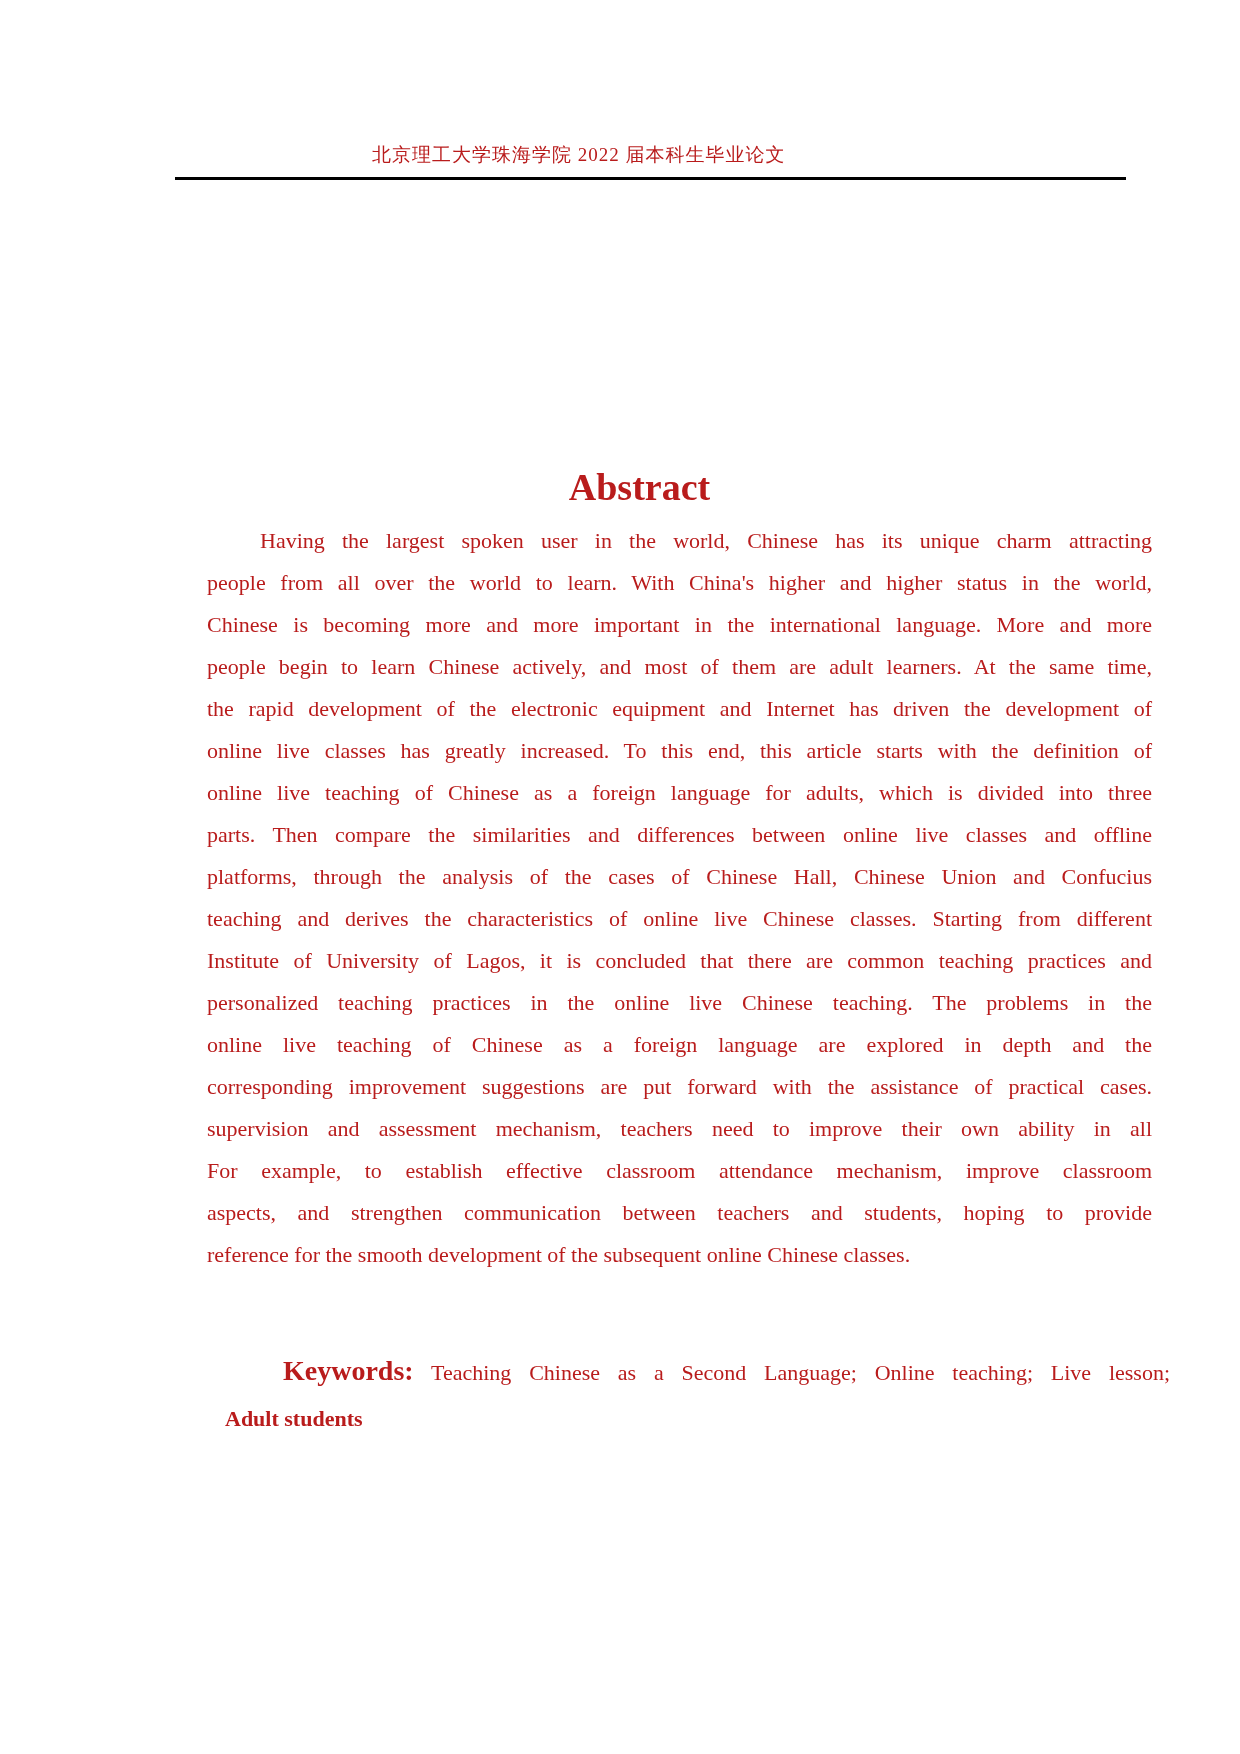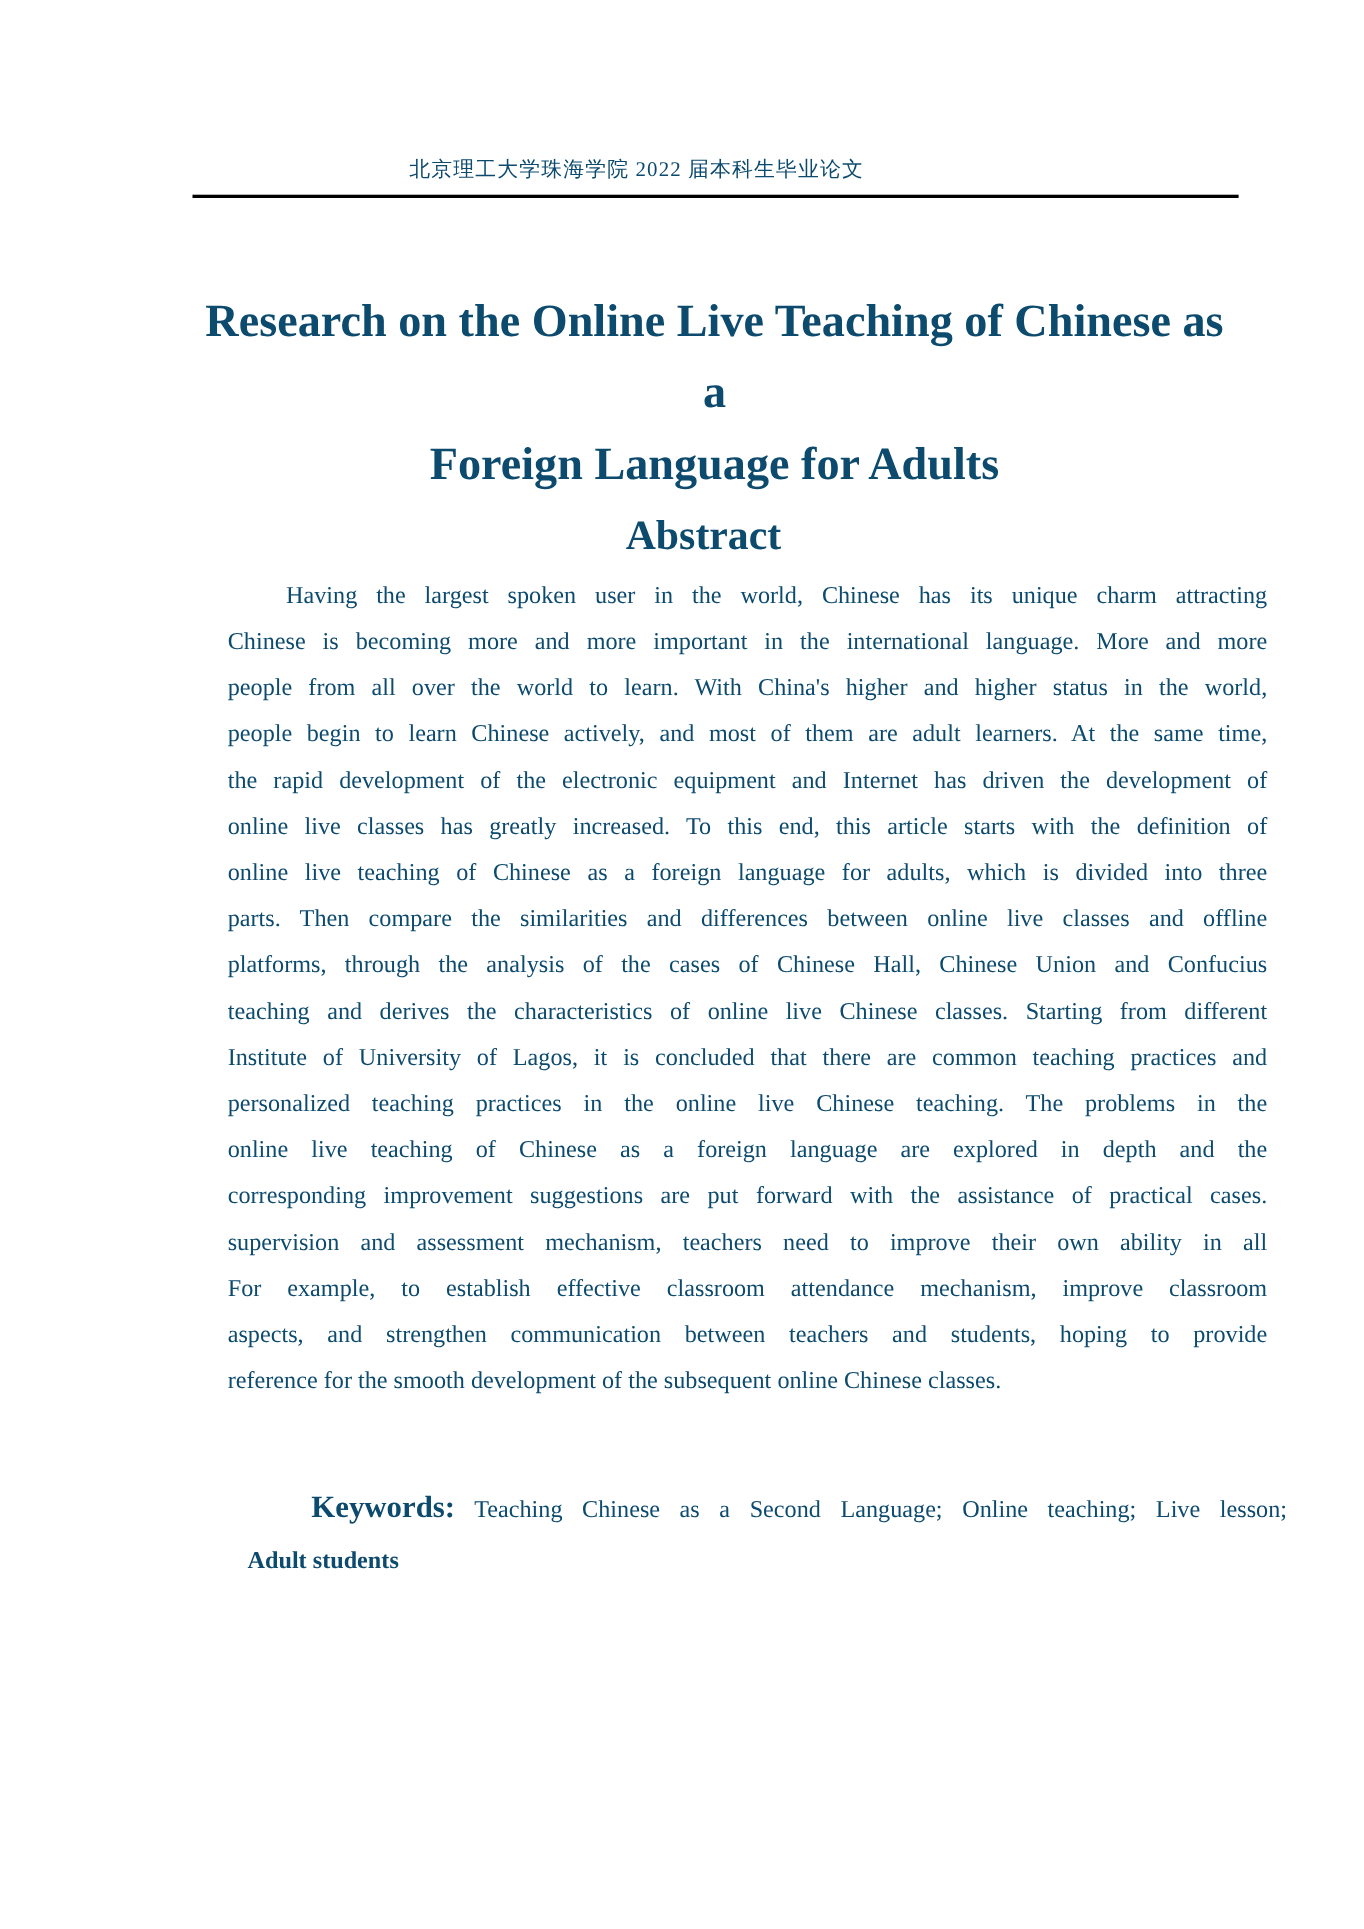--- a/index.html
+++ b/index.html
@@ -6,21 +6,21 @@
     margin: 0;
     padding: 0;
     background: #777;
   }
   .page {
     position: relative;
     width: 1240px;
     height: 1754px;
     margin: 0 auto;
     background: #ffffff;
-    color: #0c4a6e;
+    color: #b91c1c;
     font-family: "Liberation Serif", "DejaVu Serif", serif;
     overflow: hidden;
   }
   
   .header-text {
     position: absolute;
     top: 143px;
     left: 372px;
     font-size: 19px;
     line-height: 24px;
@@ -105,31 +105,27 @@
 </style>
 </head>
 <body>
 
 <div class="page">
 
   <div class="header-text">北京理工大学珠海学院 2022 届本科生毕业论文</div>
 
   <div class="header-rule"></div>
 
-  <div class="thesis-title">
-    <div>Research on the Online Live Teaching of Chinese as a</div>
-    <div>Foreign Language for Adults</div>
-  </div>
 
   <div class="abstract-heading">Abstract</div>
 
   <div class="abstract-body">
     <div class="line indent">Having the largest spoken user in the world, Chinese has its unique charm attracting</div>
+    <div class="line">people from all over the world to learn. With China's higher and higher status in the world,</div>
     <div class="line">Chinese is becoming more and more important in the international language. More and more</div>
-    <div class="line">people from all over the world to learn. With China's higher and higher status in the world,</div>
     <div class="line">people begin to learn Chinese actively, and most of them are adult learners. At the same time,</div>
     <div class="line">the rapid development of the electronic equipment and Internet has driven the development of</div>
     <div class="line">online live classes has greatly increased. To this end, this article starts with the definition of</div>
     <div class="line">online live teaching of Chinese as a foreign language for adults, which is divided into three</div>
     <div class="line">parts. Then compare the similarities and differences between online live classes and offline</div>
     <div class="line">platforms, through the analysis of the cases of Chinese Hall, Chinese Union and Confucius</div>
     <div class="line">teaching and derives the characteristics of online live Chinese classes. Starting from different</div>
     <div class="line">Institute of University of Lagos, it is concluded that there are common teaching practices and</div>
     <div class="line">personalized teaching practices in the online live Chinese teaching. The problems in the</div>
     <div class="line">online live teaching of Chinese as a foreign language are explored in depth and the</div>

